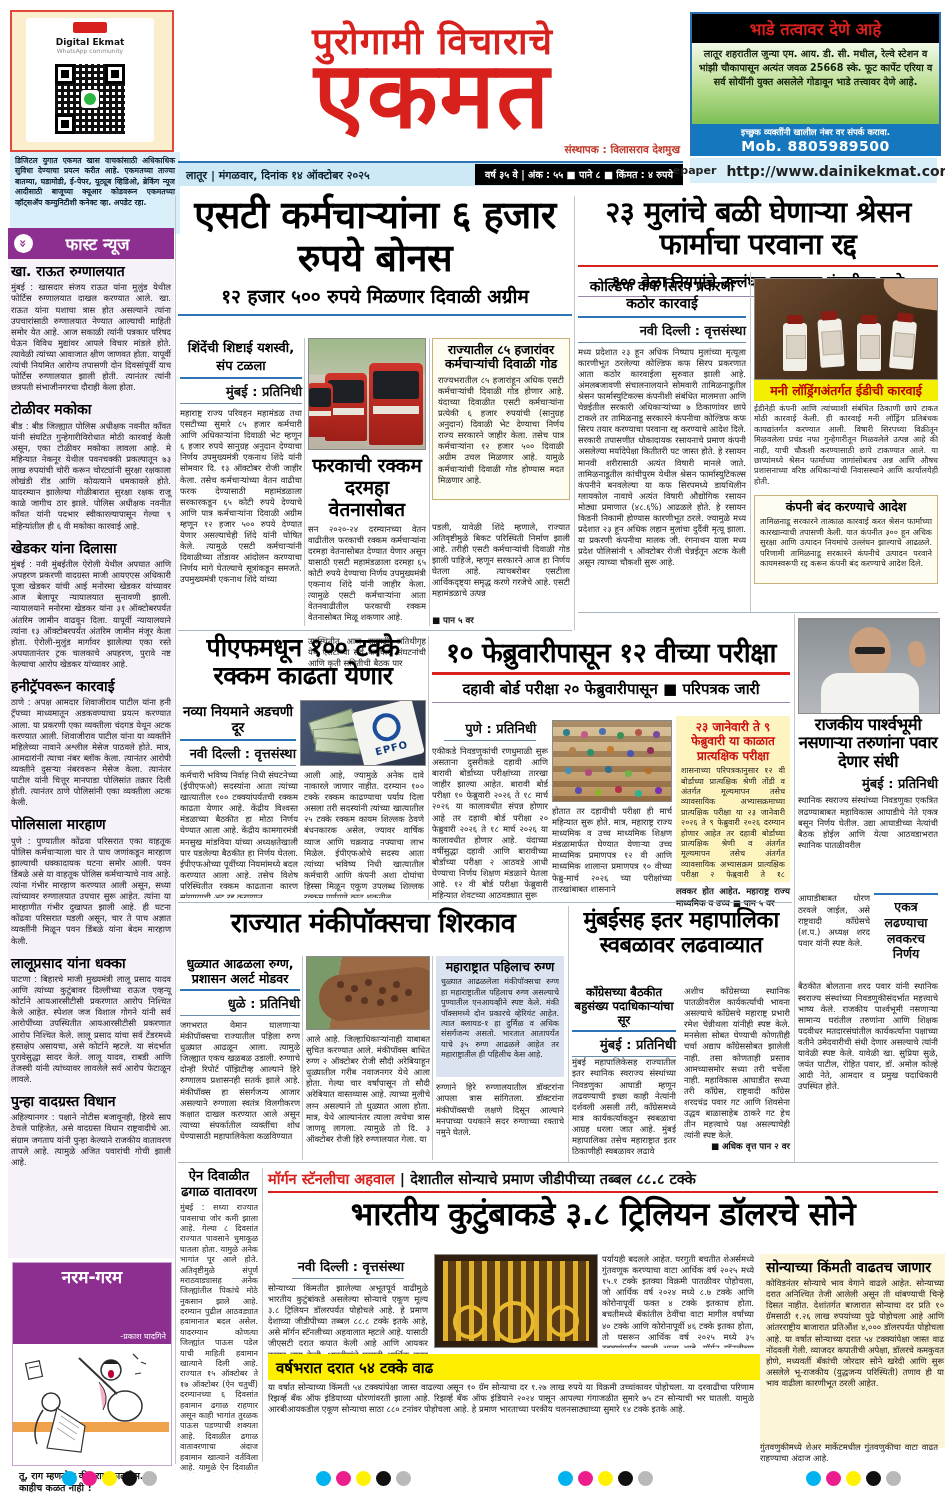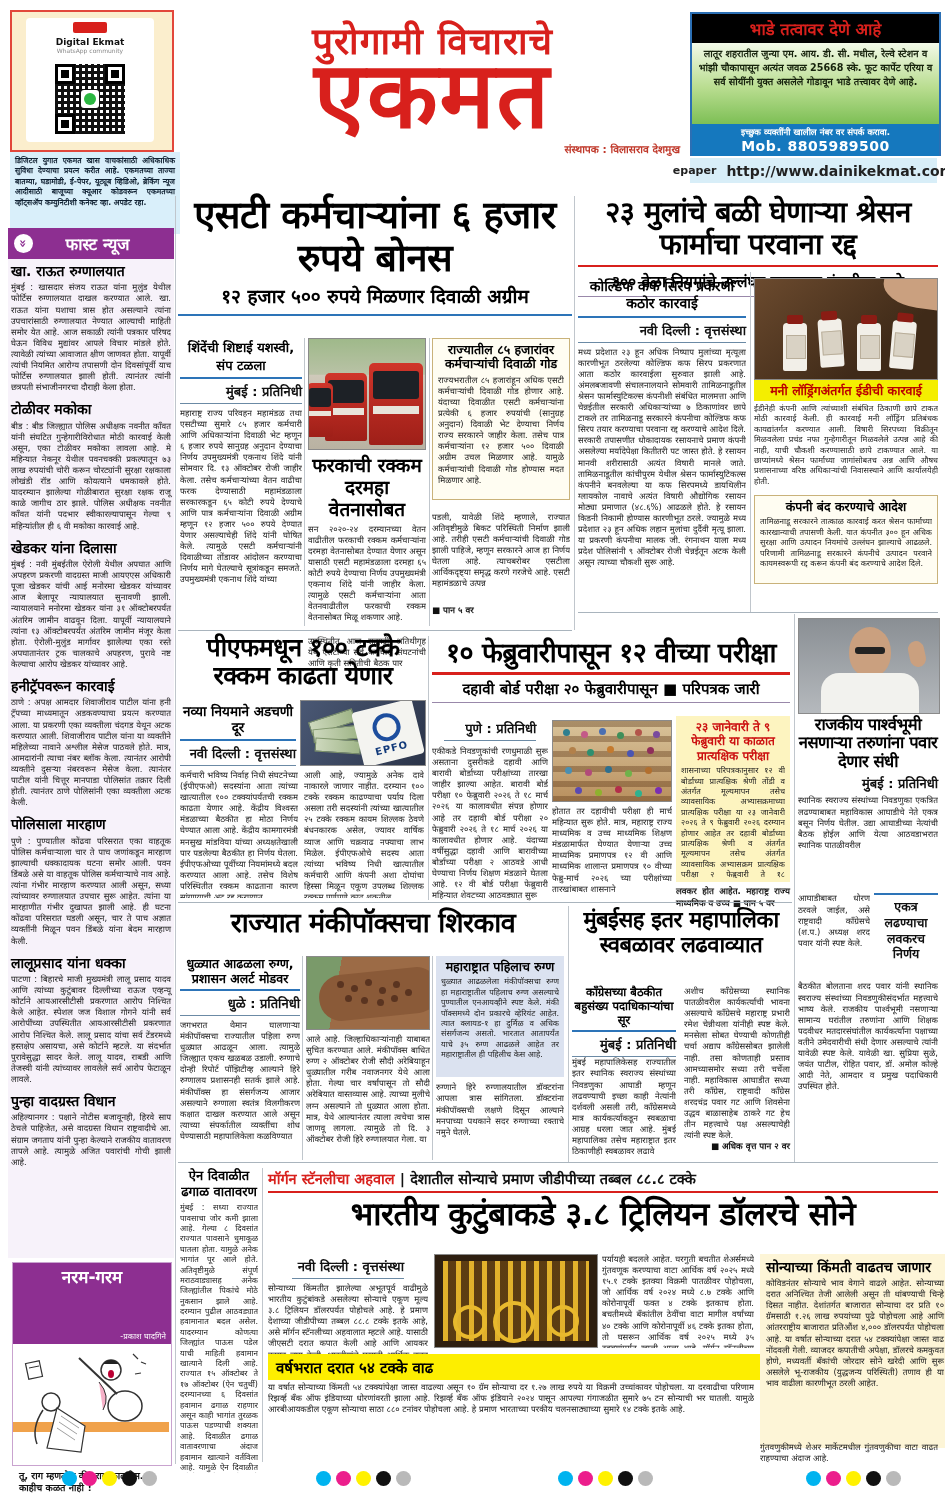--- a/index.html
+++ b/index.html
@@ -142,20 +142,24 @@
 
   <div class="abs ad-box" style="left:690px;top:12px;width:247px;height:140px;">
     <div class="ad-title">भाडे तत्वावर देणे आहे</div>
     <div class="ad-body" style="height:73px;overflow:hidden;">लातूर शहरातील जुन्या एम. आय. डी. सी. मधील, रेल्वे स्टेशन व भांझी चौकापासून अत्यंत जवळ 25668 स्के. फूट कार्पेट एरिया व सर्व सोयींनी युक्त असलेले गोडावून भाडे तत्त्वावर देणे आहे.</div>
     <div class="ad-foot">
       <div class="ad-contact">इच्छुक व्यक्तींनी खालील नंबर वर संपर्क करावा.</div>
       <div class="ad-mob">Mob. 8805989500</div>
     </div>
   </div>
 
+  <div class="abs date-strip" style="left:178px;top:161px;width:505px;height:23px;">
+    <div class="date-text">लातूर | मंगळवार, दिनांक १४ ऑक्टोबर २०२५</div>
+    <div class="issue-box">वर्ष ३५ वे | अंक : ५५  ■  पाने ८  ■  किंमत : ४ रुपये</div>
+  </div>
   <div class="abs epaper-strip" style="left:690px;top:158px;width:247px;height:25px;">
     <span class="epaper-label">epaper</span>
     <span class="epaper-dot"></span>
     <span class="epaper-url">http://www.dainikekmat.com</span>
   </div>
 
   <div class="abs fn-col" style="left:8px;top:228px;width:166px;height:1030px;overflow:hidden;">
     <div class="fn-head">
       <span class="fn-head-icon">
           <span>»</span>
@@ -244,21 +248,21 @@
     </div>
     <div class="subhd" style="font-size:19px;margin-top:5px;line-height:1.15;">फरकाची रक्कम दरमहा वेतनासोबत</div>
     <div class="bt" style="margin-top:3px;height:108px;overflow:hidden;">सन २०२०-२४ दरम्यानच्या वेतन वाढीतील फरकाची रक्कम कर्मचाऱ्यांना दरमहा वेतनासोबत देण्यात येणार असून यासाठी एसटी महामंडळाला दरमहा ६५ कोटी रुपये देण्याचा निर्णय उपमुख्यमंत्री एकनाथ शिंदे यांनी जाहीर केला. त्यामुळे एसटी कर्मचाऱ्यांना आता वेतनवाढीतील फरकाची रक्कम वेतनासोबत मिळू शकणार आहे.</div>
     <div class="bt" style="margin-top:4px;height:40px;overflow:hidden;">उपस्थितीत आज सह्याद्री अतिथीगृह येथे एसटीच्या सर्व कर्मचारी संघटनांची आणि कृती समितीची बैठक पार</div>
   </div>
   <div class="abs" style="left:432px;top:338px;width:138px;">
     <div class="ibox">
       <div class="ibox-head">राज्यातील ८५ हजारांवर कर्मचाऱ्यांची दिवाळी गोड</div>
       <div class="bt" style="height:120px;overflow:hidden;">राज्यभरातील ८५ हजारांहून अधिक एसटी कर्मचाऱ्यांची दिवाळी गोड होणार आहे. यंदाच्या दिवाळीत एसटी कर्मचाऱ्यांना प्रत्येकी ६ हजार रुपयांची (सानुग्रह अनुदान) दिवाळी भेट देण्याचा निर्णय राज्य सरकारने जाहीर केला. तसेच पात्र कर्मचाऱ्यांना १२ हजार ५०० दिवाळी अग्रीम उचल मिळणार आहे. यामुळे कर्मचाऱ्यांची दिवाळी गोड होण्यास मदत मिळणार आहे.</div>
     </div>
-    <div class="bt" style="margin-top:12px;height:92px;overflow:hidden;">पडली, यावेळी शिंदे म्हणाले, राज्यात अतिवृष्टीमुळे बिकट परिस्थिती निर्माण झाली आहे. तरीही एसटी कर्मचाऱ्यांची दिवाळी गोड झाली पाहिजे, म्हणून सरकारने आज हा निर्णय घेतला आहे. त्याचबरोबर एसटीला आर्थिकदृष्ट्या समृद्ध करणे गरजेचे आहे. एसटी महामंडळाचे उत्पन्न</div>
+    <div class="bt" style="margin-top:22px;height:92px;overflow:hidden;">पडली, यावेळी शिंदे म्हणाले, राज्यात अतिवृष्टीमुळे बिकट परिस्थिती निर्माण झाली आहे. तरीही एसटी कर्मचाऱ्यांची दिवाळी गोड झाली पाहिजे, म्हणून सरकारने आज हा निर्णय घेतला आहे. त्याचबरोबर एसटीला आर्थिकदृष्ट्या समृद्ध करणे गरजेचे आहे. एसटी महामंडळाचे उत्पन्न</div>
     <div class="tail">■ पान ५ वर</div>
   </div>
 
   <div class="abs" style="left:578px;top:196px;width:360px;">
     <div class="hl" style="font-size:29px;">२३ मुलांचे बळी घेणाऱ्या श्रेसन फार्माचा परवाना रद्द</div>
     <div style="height:2px;background:#d8201c;margin:4px 0 3px 0;"></div>
     <div class="subhd" style="font-size:15.5px;border-bottom:1px solid #98a;padding-bottom:4px;">३०० वेळा नियमांचे उल्लंघन करणाऱ्या कंपनीला टाळे</div>
   </div>
   <div class="abs" style="left:578px;top:272px;width:168px;">
     <div class="subhd rule-b" style="font-size:14px;padding:6px 0 4px 0;line-height:1.2;">कोल्डिफ कफ सिरप प्रकरणी कठोर कारवाई</div>

